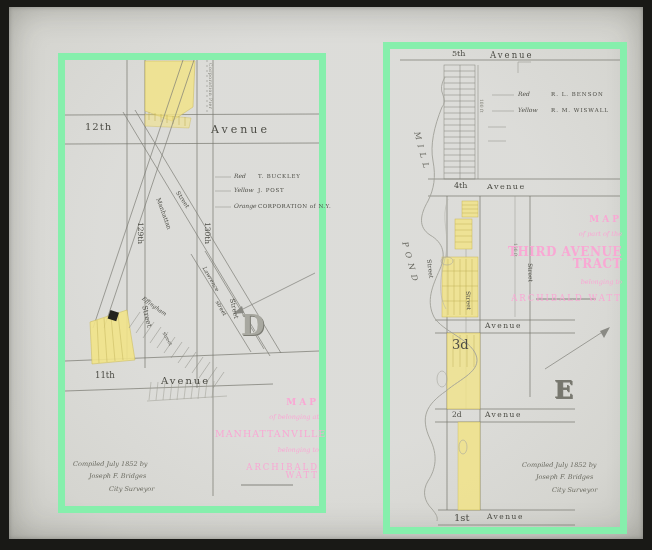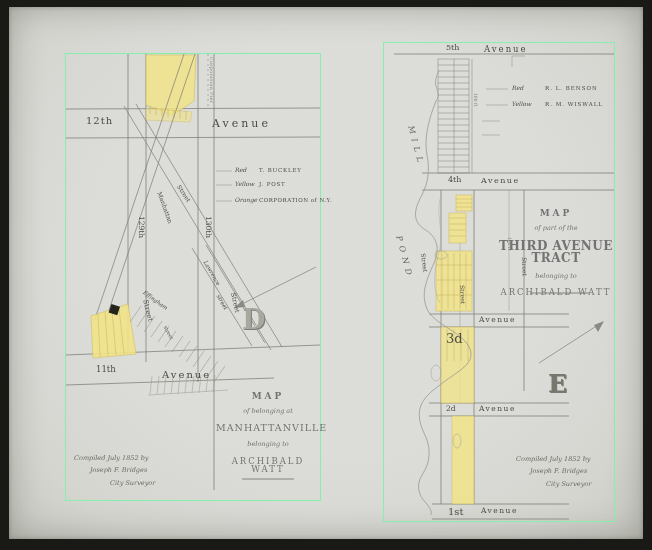--- a/index.html
+++ b/index.html
@@ -1,37 +1,37 @@
 <!DOCTYPE html>
 <html><head>
 <meta charset="utf-8">
 <style>
   html,body{margin:0;padding:0;width:652px;height:550px;overflow:hidden;background:#191916;}
   .stage{position:relative;width:652px;height:550px;font-family:"DejaVu Serif",serif;}
   .paper{position:absolute;left:9px;top:7px;width:634px;height:532px;
          background:radial-gradient(ellipse at 50% 45%, #dddddad9 50%, #d5d5d0 82%, #c8c8c2 100%),#d8d8d3;
          background-color:#d8d8d3;
          box-shadow:inset 0 0 34px rgba(40,40,30,.28), inset 0 0 4px rgba(0,0,0,.25);}
-  .panel{position:absolute;border:1px solid #86efac;}
+  .panel{position:absolute;border:7px solid #86efac;}
   .panel svg{position:absolute;left:0;top:0;}
   .lbl{position:absolute;white-space:nowrap;color:#4c4c45;transform-origin:0 0;line-height:1;}
   .rot90{transform:rotate(90deg);}
   .it{font-style:italic;}
   .plate{color:#a8a8a0;text-shadow:1px 1px 0 #7b7b73,-0.5px -0.5px 0 #e4e4df;font-weight:bold;}
-  .titleblock{position:absolute;text-align:center;color:#737373;}
+  .titleblock{position:absolute;text-align:right;color:#f9a8d4;}
   .titleblock div{line-height:1;}
   .credit{position:absolute;color:#6b6b61;font-style:italic;font-size:6.5px;line-height:1.9;}
 </style>
 </head>
 <body>
 
 <div class="stage">
   <div class="paper"></div>
 
-  <div class="panel" style="left:65px;top:53px;width:254px;height:446px;">
+  <div class="panel" style="left:58px;top:53px;width:254px;height:446px;">
     <svg width="254" height="446" viewBox="0 0 254 446">
       <g stroke="#77776f" stroke-width="0.7" fill="none">
         <line x1="0" y1="55" x2="254" y2="54"></line>
         <line x1="0" y1="84" x2="254" y2="83"></line>
         <line x1="0" y1="301" x2="254" y2="291"></line>
         <line x1="0" y1="331" x2="208" y2="324"></line>
         <line x1="62" y1="0" x2="62" y2="300"></line>
         <line x1="80" y1="0" x2="80" y2="308"></line>
         <line x1="132" y1="0" x2="132" y2="328"></line>
         <line x1="148" y1="0" x2="148" y2="436"></line>

